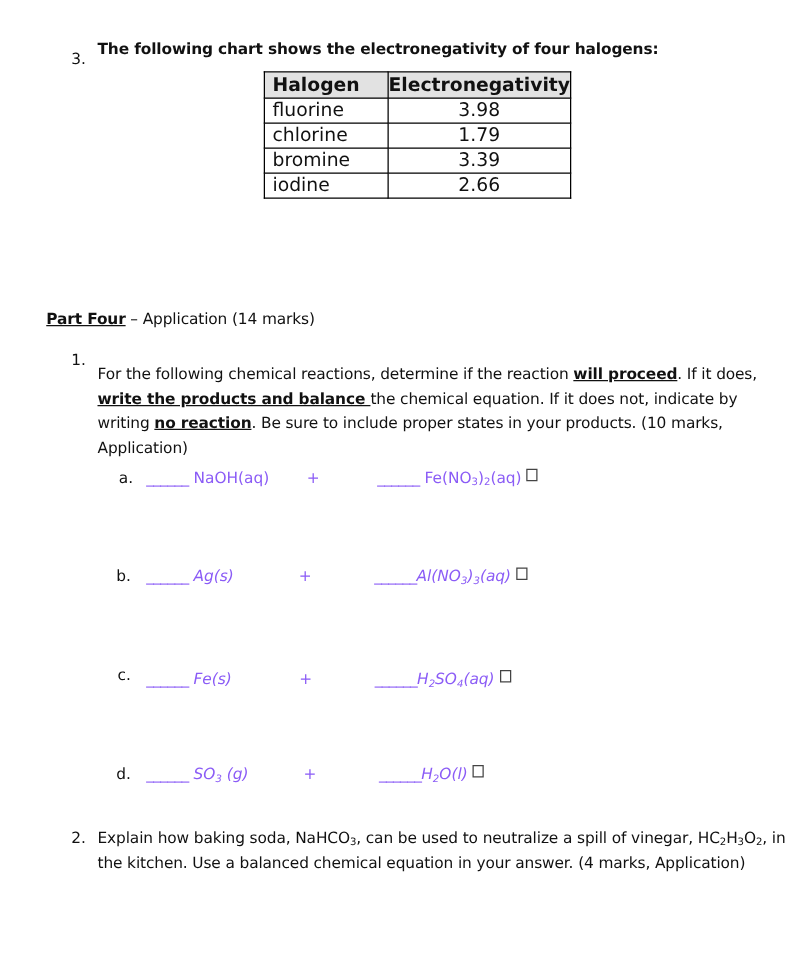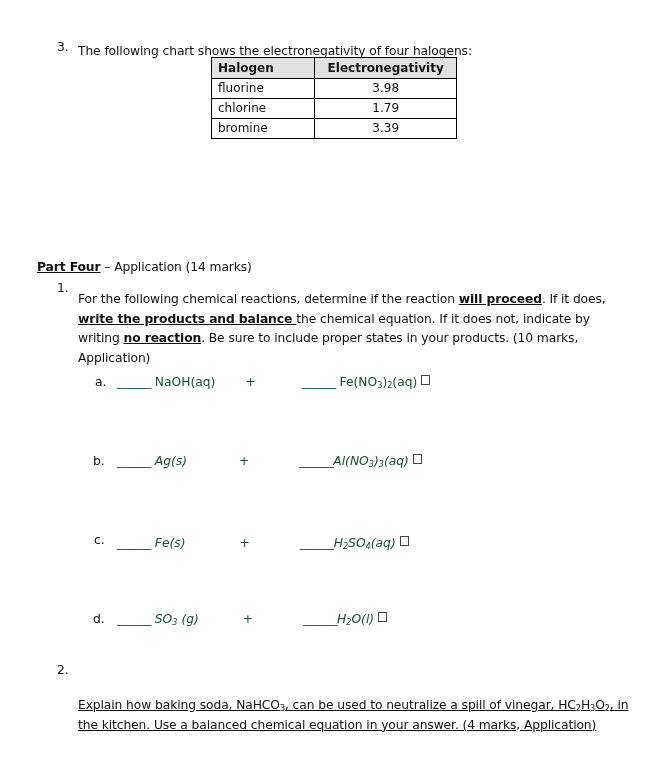--- a/index.html
+++ b/index.html
@@ -34,62 +34,62 @@
     font-size: 12.3px;
     line-height: 19.5px;
     color: #111111;
   }
   .bu { font-weight: bold; text-decoration: underline; }
   .it { font-style: italic; }
   sub { font-size: 0.66em; line-height: 0; vertical-align: -0.28em; }
 
   
   #q3-num   { left: 57px;  top: 38px; }
-  #q3-text  { left: 78px;  top: 42px; width: 540px; }
+  #q3-text  { left: 78px;  top: 30px; width: 540px; font-weight: bold; }
 
   
   #eneg-table {
     position: absolute;
     left: 211px;
     top: 57px;
     width: 246px;
     border-collapse: collapse;
-    font-size: 12px;
+    font-size: 15px;
   }
   #eneg-table td, #eneg-table th {
     border: 1px solid #000000;
     height: 18px;
     padding: 0 0 1px 0;
     font-weight: normal;
     color: #111111;
   }
   #eneg-table thead th {
     background: #e2e2e2;
     font-weight: bold;
     height: 19px;
   }
   .c-name { width: 102px; text-align: left;   padding-left: 6px !important; }
   .c-val  { width: 144px; text-align: center; }
 
   
   #q3-follow { left: 78px; top: 152px; width: 540px; }
 
   
-  #part-four { left: 37px; top: 246px; margin-top: 12px; }
+  #part-four { left: 37px; top: 246px; }
 
   #q1-num  { left: 57px; top: 279px; }
   #q1-text { left: 78px; top: 290px; width: 552px; }
 
   
   .eq {
     position: absolute;
     font-size: 12.3px;
     line-height: 19.5px;
     white-space: nowrap;
-    color: #14532d;
+    color: #8b5cf6;
   }
   .eq-label { position: absolute; font-size: 12.3px; line-height: 19.5px; color:#111111; }
   .blank { letter-spacing: -0.5px; }
   .tofu {
     display: inline-block;
     width: 7px;
     height: 8px;
     border: 1px solid #444;
     margin-left: 4px;
     vertical-align: 1px;
@@ -104,21 +104,21 @@
   #eq-c-lbl { left: 94px;  top: 531px; }
   #eq-c     { left: 117px; top: 534px; }
   #eq-d-lbl { left: 93px;  top: 610px; }
   #eq-d     { left: 117px; top: 610px; }
 
   .sp-a1 { display:inline-block; width: 30px; }
   .sp-b1 { display:inline-block; width: 46px; }
 
   
   #q2-num  { left: 57px; top: 661px; }
-  #q2-text { left: 78px; top: 696px; width: 552px; text-decoration: underline; }
+  #q2-text { left: 78px; top: 661px; width: 552px; }
 </style>
 </head>
 <body>
 
 <div class="page">
 
   <div class="num" id="q3-num">3.</div>
   <div class="blk" id="q3-text">The following chart shows the electronegativity of four halogens:</div>
 
   <table id="eneg-table">
@@ -134,20 +134,24 @@
         <td class="c-val">3.98</td>
       </tr>
       <tr>
         <td class="c-name">chlorine</td>
         <td class="c-val">1.79</td>
       </tr>
       <tr>
         <td class="c-name">bromine</td>
         <td class="c-val">3.39</td>
       </tr>
+      <tr>
+        <td class="c-name">iodine</td>
+        <td class="c-val">2.66</td>
+      </tr>
     </tbody>
   </table>
 
 
   <div class="blk" id="part-four"><span class="bu">Part Four</span><span> – Application (14 marks)</span></div>
 
   <div class="num" id="q1-num">1.</div>
   <div class="blk" id="q1-text"><span>For the following chemical reactions, determine if the reaction </span><span class="bu">will proceed</span><span>.  If it does, </span><span class="bu">write the products and balance </span><span>the chemical equation.  If it does not, indicate by writing </span><span class="bu">no reaction</span><span>. Be sure to include proper states in your products.  (10 marks, Application)</span></div>
 
   <div class="eq-label" id="eq-a-lbl">a.</div>

